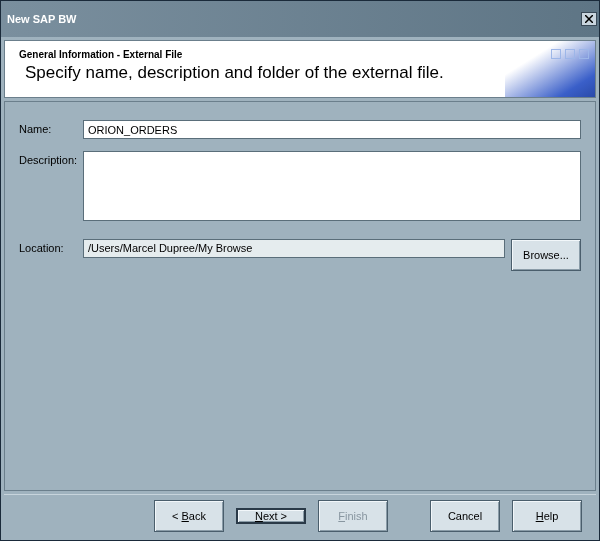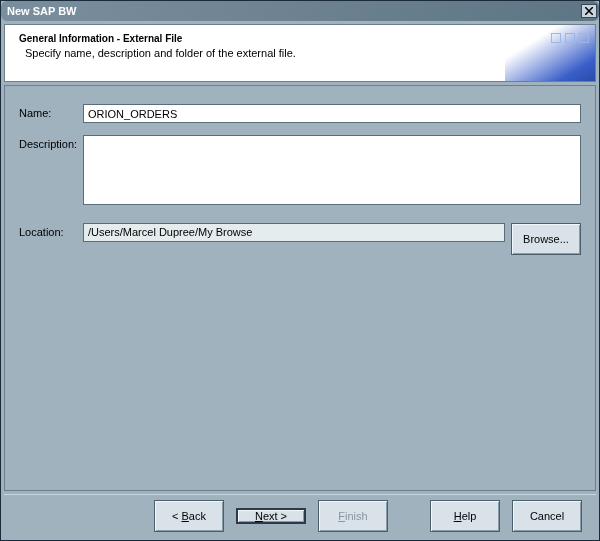--- a/index.html
+++ b/index.html
@@ -11,27 +11,26 @@
     background: #fff;
     overflow: hidden;
   }
   .window {
     width: 600px; height: 541px;
     border: 1px solid #1a2a3a;
     background: #9fb2be;
     display: flex; flex-direction: column;
   }
   .titlebar {
-    height: 20px;
+    height: 36px;
     background: linear-gradient(to right, #7a8f9e, #5e7585);
     color: #fff;
     display: flex; align-items: center;
     padding: 0 2px 0 6px;
     font-weight: bold;
-    border-radius: 6px;
   }
   .titlebar .title { flex: 1; }
   .close-btn {
     width: 16px; height: 14px;
     background: #c9d5de;
     border: 1px solid #3a4a58;
     display: flex; align-items: center; justify-content: center;
     color: #000;
     font-size: 10px; font-weight: bold;
     line-height: 1;
@@ -42,21 +41,21 @@
     background: #fff;
     border: 1px solid #6b7f8c;
     height: 58px;
     position: relative;
     padding: 8px 14px;
   }
   .banner h1 {
     margin: 0; font-size: 10px; font-weight: bold; color: #000;
   }
   .banner p {
-    margin: 3px 0 0 6px; font-size: 11px; color: #000;
+    margin: 3px 0 0 6px; font-size: 17px; color: #000;
   }
   .banner-grad {
     position: absolute; right: 0; top: 0; bottom: 0; width: 90px;
     background: linear-gradient(to bottom right, #fff 0%, #fff 30%, #3a5fc9 80%, #2a4aa9 100%);
   }
   .banner-squares {
     position: absolute; right: 6px; top: 8px; display: flex; gap: 4px;
   }
   .banner-squares span {
     width: 10px; height: 10px; border: 1px solid #9db6e8;
@@ -200,19 +199,19 @@
     <button class="btn">
       <span>&lt; <span class="mnemonic">B</span>ack</span>
     </button>
     <button class="btn default">
       <span><span class="mnemonic">N</span>ext &gt;</span>
     </button>
     <button class="btn disabled">
       <span><span class="mnemonic">F</span>inish</span>
     </button>
     <span class="spacer"></span>
+    <button class="btn">Cancel</button>
     <button class="btn">
       <span><span class="mnemonic">H</span>elp</span>
     </button>
-    <button class="btn">Cancel</button>
   </div>
 
 </div>
 
 </body></html>

